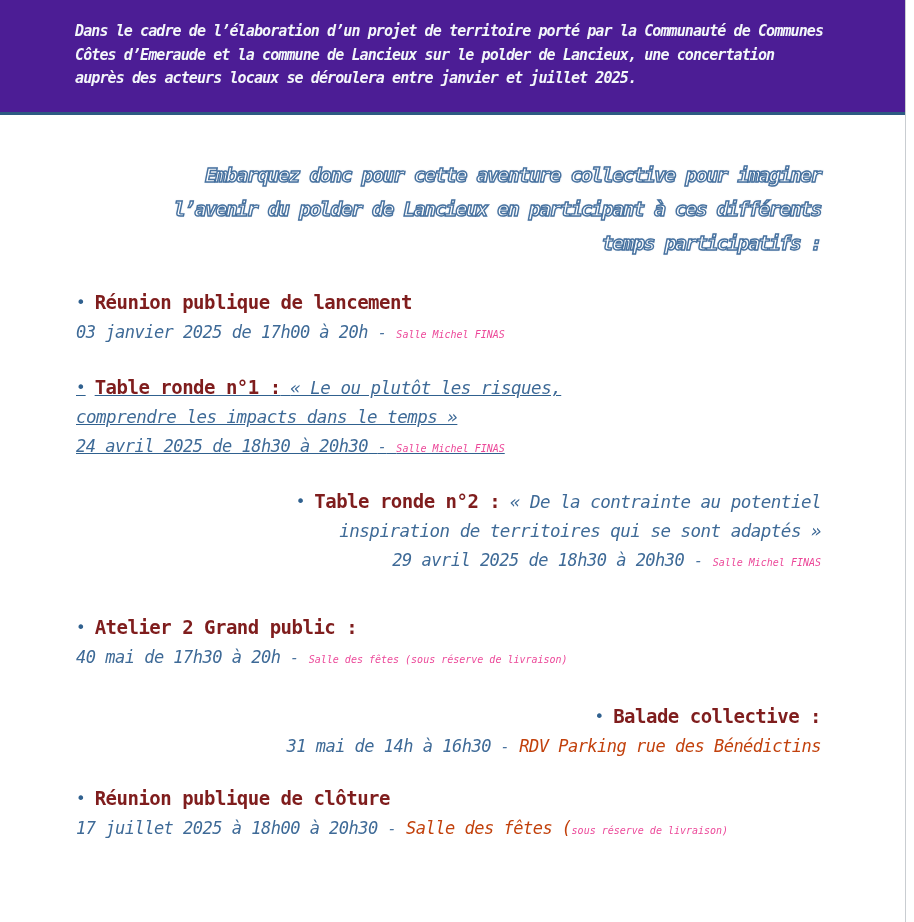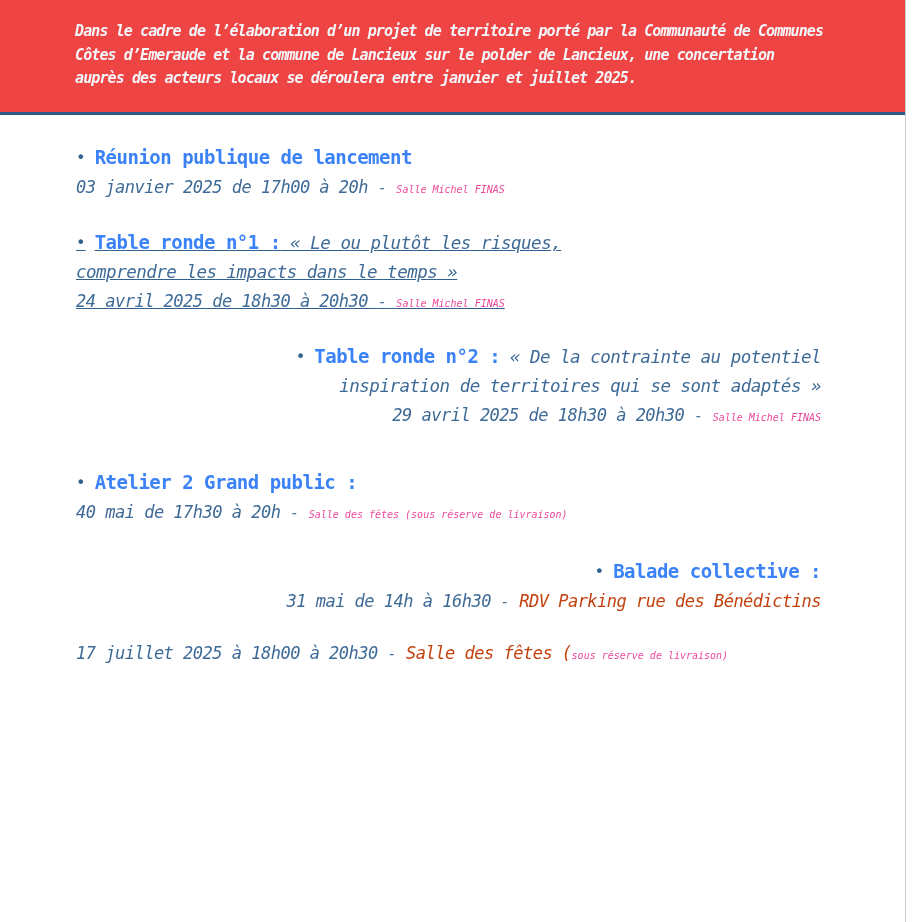--- a/index.html
+++ b/index.html
@@ -6,21 +6,21 @@
   body{
     width:914px;height:922px;overflow:hidden;
     font-family:"DejaVu Sans Mono","Liberation Mono",monospace;
   }
   .page{
     position:relative;width:906px;height:922px;background:#ffffff;
     border-right:1px solid #c9cdd1;box-sizing:border-box;overflow:hidden;
   }
   
   .banner{
-    box-sizing:border-box;height:115px;background:#ef4444;
+    box-sizing:border-box;height:115px;background:#4c1d95;
     border-bottom:3px solid #2d5a82;padding:20px 80px 0 75px;
   }
   .banner-text{
     color:#f3f7fa;font-style:italic;font-weight:bold;
     font-size:15px;line-height:23.5px;letter-spacing:-0.9px;
     max-width:762px;
   }
   
   .intro{
     margin:43px 84px 0 auto;width:655px;text-align:right;
@@ -34,21 +34,21 @@
   .events{padding:0 84px 0 76px;}
   .event{color:#30618f;}
   .event.right{text-align:right;}
   .headline{line-height:29px;}
   .nowrap{white-space:nowrap;}
   .bullet{
     font-size:16px;color:#30618f;margin-right:9px;
     position:relative;top:-1px;
   }
   .title{
-    font-weight:bold;font-size:19px;letter-spacing:-0.5px;color:#3b82f6;
+    font-weight:bold;font-size:19px;letter-spacing:-0.5px;color:#7f1d1d;
   }
   .quote{
     font-style:italic;font-size:17.5px;letter-spacing:-0.5px;color:#3e6a97;
   }
   .dateline{line-height:29px;color:#3e6a97;}
   .datetime{font-style:italic;font-size:17px;letter-spacing:-0.5px;}
   .sep{font-style:italic;font-size:15px;color:#4a739e;}
   .venue{font-style:italic;font-size:17px;letter-spacing:-0.5px;color:#c2410c;}
   .venue-small{font-style:italic;font-size:10px;letter-spacing:0;color:#ec4899;}
   .w540{width:540px;text-decoration:underline;}
@@ -56,20 +56,21 @@
 </style>
 </head>
 <body>
 
 <div class="page">
 
   <div class="banner">
     <div class="banner-text">Dans le cadre de l’élaboration d’un projet de territoire porté par la Communauté de Communes Côtes d’Emeraude et la commune de Lancieux sur le polder de Lancieux, une concertation auprès des acteurs locaux se déroulera entre janvier et juillet 2025.</div>
   </div>
 
+  <div class="intro">Embarquez donc pour cette aventure collective pour imaginer l’avenir du polder de Lancieux en participant à ces différents temps participatifs :</div>
 
   <div class="events">
 
     <div class="event left" style="margin-top:28px">
       <div class="headline nowrap">
         <span class="bullet">•</span><span class="title">Réunion publique de lancement</span>
       </div>
       <div class="dateline nowrap">
         <span class="datetime">03 janvier 2025 de 17h00 à 20h</span>
         <span class="sep">-</span>
@@ -118,20 +119,23 @@
         <span class="bullet">•</span><span class="title">Balade collective :</span>
       </div>
       <div class="dateline nowrap">
         <span class="datetime">31 mai de 14h à 16h30</span>
         <span class="sep">-</span>
         <span class="venue">RDV Parking rue des Bénédictins</span>
       </div>
     </div>
 
     <div class="event left" style="margin-top:22px">
+      <div class="headline nowrap">
+        <span class="bullet">•</span><span class="title">Réunion publique de clôture</span>
+      </div>
       <div class="dateline nowrap">
         <span class="datetime">17 juillet 2025 à 18h00 à 20h30</span>
         <span class="sep">-</span>
         <span class="venue">Salle des fêtes (</span><span class="venue-small">sous réserve de livraison)</span>
       </div>
     </div>
 
   </div>
 </div>
 

